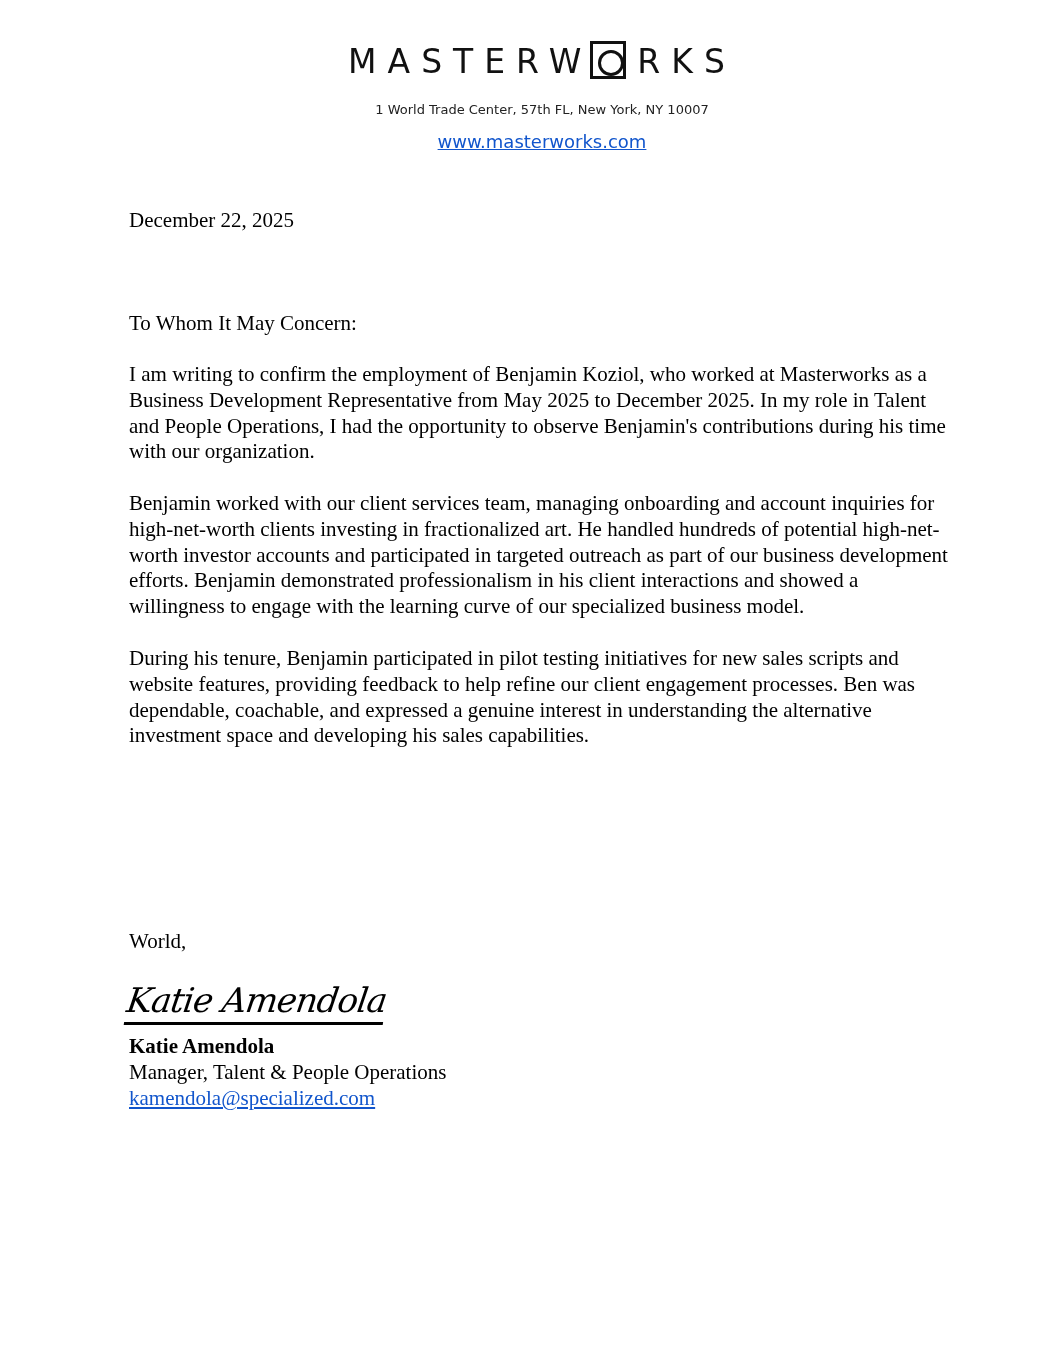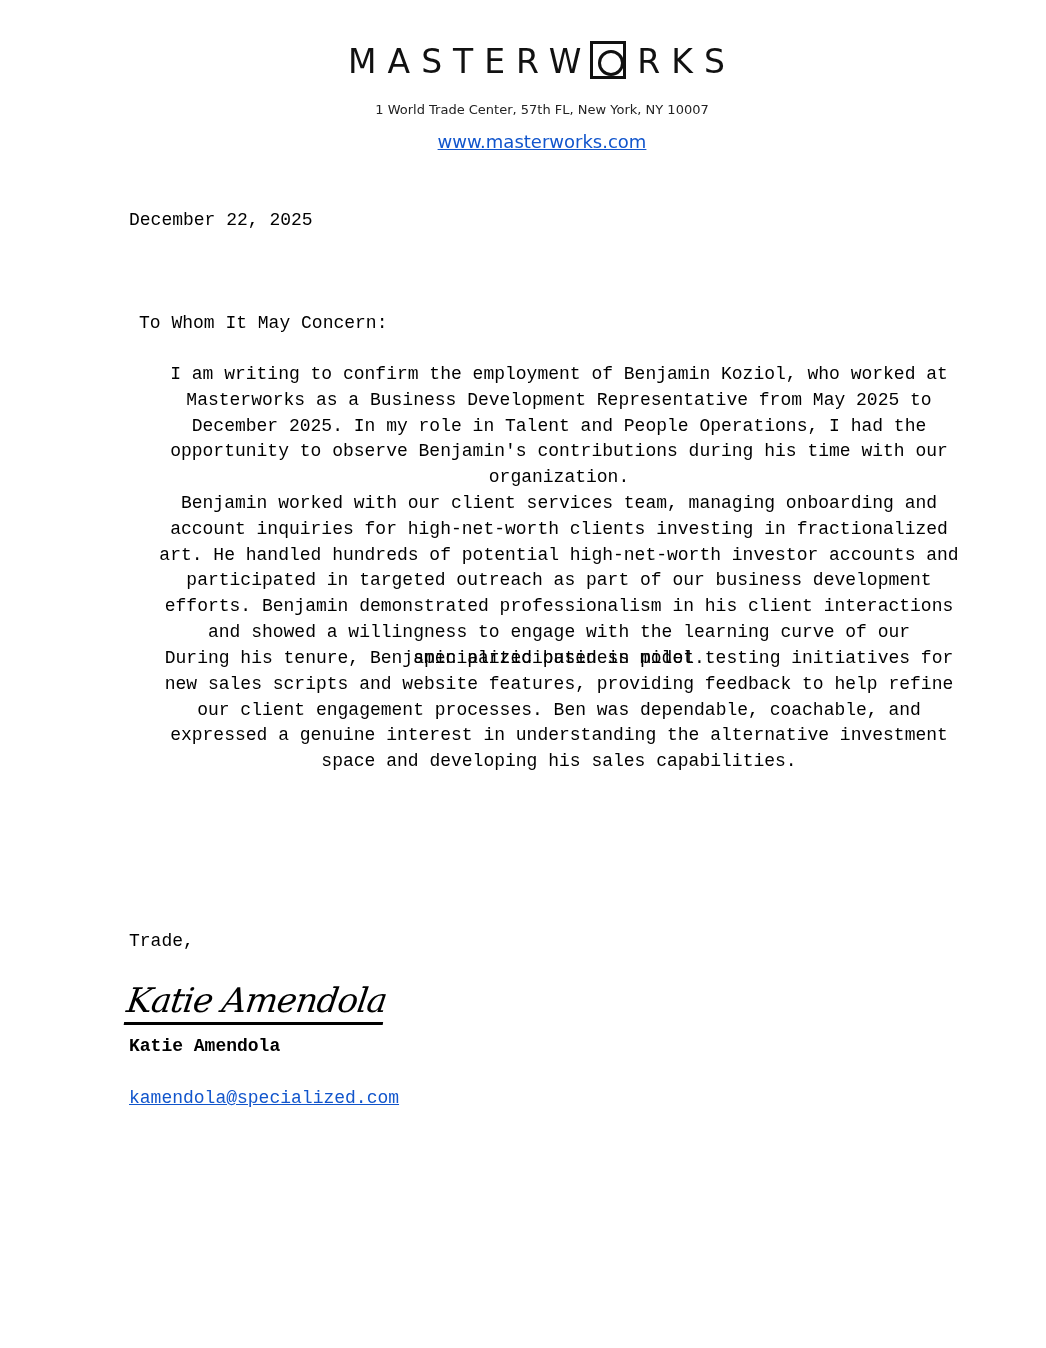--- a/index.html
+++ b/index.html
@@ -12,24 +12,24 @@
       vertical-align: -6px; position: relative; margin-right: 11px; margin-left: -2px; }
     .logo .box::after { content: ""; position: absolute; left: 5px; top: 6px; width: 20px; height: 20px;
       border: 3px solid #111; border-radius: 50%; }
 
     .address { position: absolute; top: 102px; left: 0; width: 1046px; text-align: center;
       font-family: "DejaVu Sans", sans-serif; font-size: 13px; color: #222; }
     .website { position: absolute; top: 131px; left: 0; width: 1046px; text-align: center;
       font-family: "DejaVu Sans", sans-serif; font-size: 18px; }
     .website a, .email a { color: #1155cc; text-decoration: underline; }
 
-    .body-text { font-family: Liberation Mono, monospace; font-size: 18px; line-height: 25.8px; color: #000; }
+    .body-text { font-family: Liberation Serif, serif; font-size: 21px; line-height: 25.8px; color: #000; }
     .date { position: absolute; top: 208px; left: 110px; }
-    .salutation { position: absolute; top: 311px; left: 120px; }
-    .para { position: absolute; left: 125px; width: 830px; margin: 0; text-align: center; }
+    .salutation { position: absolute; top: 311px; left: 110px; }
+    .para { position: absolute; left: 110px; width: 830px; margin: 0; }
     .p1 { top: 362px; }
     .p2 { top: 491px; }
     .p3 { top: 646px; }
     .p4 { top: 774px; }
     .p5 { top: 851px; }
     .closing { position: absolute; top: 929px; left: 110px; }
 
     .signature { position: absolute; top: 978px; left: 108px; font-family: "DejaVu Serif", serif;
       font-style: italic; font-size: 34px; letter-spacing: -1px; color: #000; line-height: 44px;
       border-bottom: 3px solid #000; padding-bottom: 0; transform: skewX(-8deg); }
@@ -51,21 +51,22 @@
     <a>www.masterworks.com</a>
   </div>
 
   <div class="body-text date">December 22, 2025</div>
   <div class="body-text salutation">To Whom It May Concern:</div>
 
   <p class="body-text para p1">I am writing to confirm the employment of Benjamin Koziol, who worked at Masterworks as a Business Development Representative from May 2025 to December 2025. In my role in Talent and People Operations, I had the opportunity to observe Benjamin's contributions during his time with our organization.</p>
   <p class="body-text para p2">Benjamin worked with our client services team, managing onboarding and account inquiries for high-net-worth clients investing in fractionalized art. He handled hundreds of potential high-net-worth investor accounts and participated in targeted outreach as part of our business development efforts. Benjamin demonstrated professionalism in his client interactions and showed a willingness to engage with the learning curve of our specialized business model.</p>
   <p class="body-text para p3">During his tenure, Benjamin participated in pilot testing initiatives for new sales scripts and website features, providing feedback to help refine our client engagement processes. Ben was dependable, coachable, and expressed a genuine interest in understanding the alternative investment space and developing his sales capabilities.</p>
 
-  <div class="body-text closing">Trade,</div>
+  <div class="body-text closing">World,</div>
 
   <div class="signature">Katie Amendola</div>
   <div class="body-text sig-name">Katie Amendola</div>
+  <div class="body-text sig-title">Manager, Talent &amp; People Operations</div>
   <div class="body-text email">
     <a>kamendola@specialized.com</a>
   </div>
 
 </div>
 
 </body></html>

